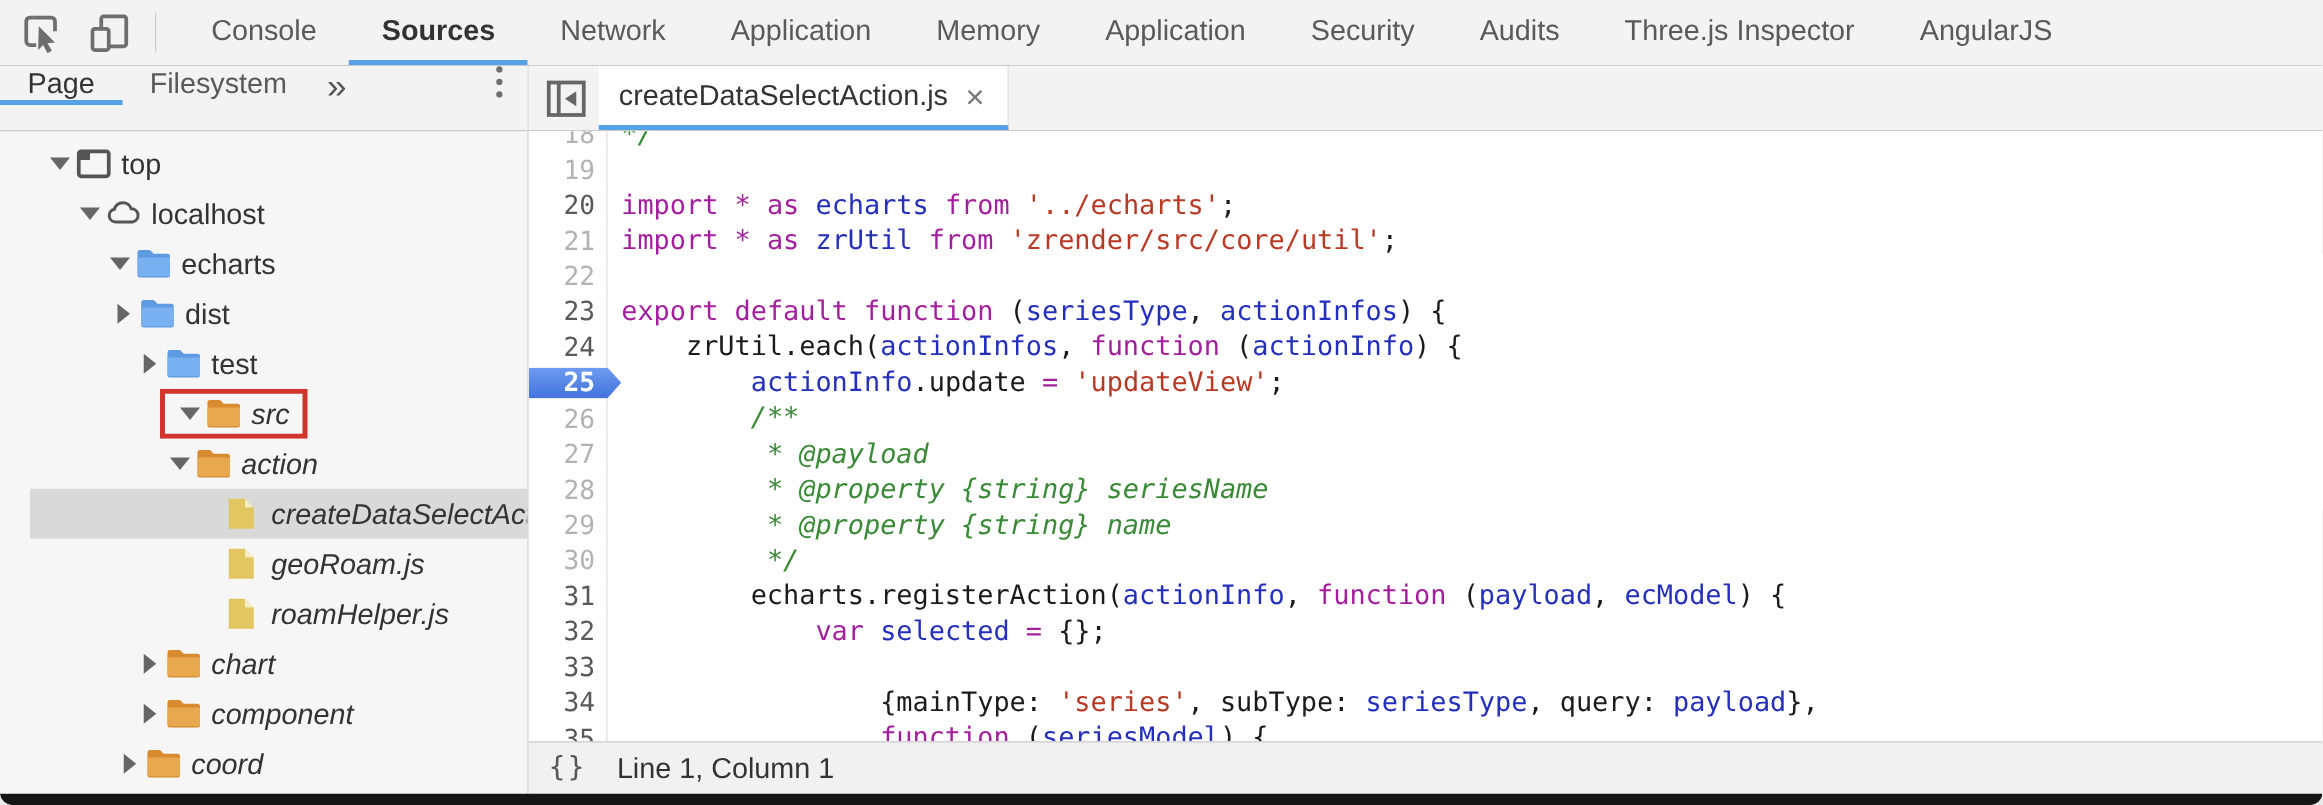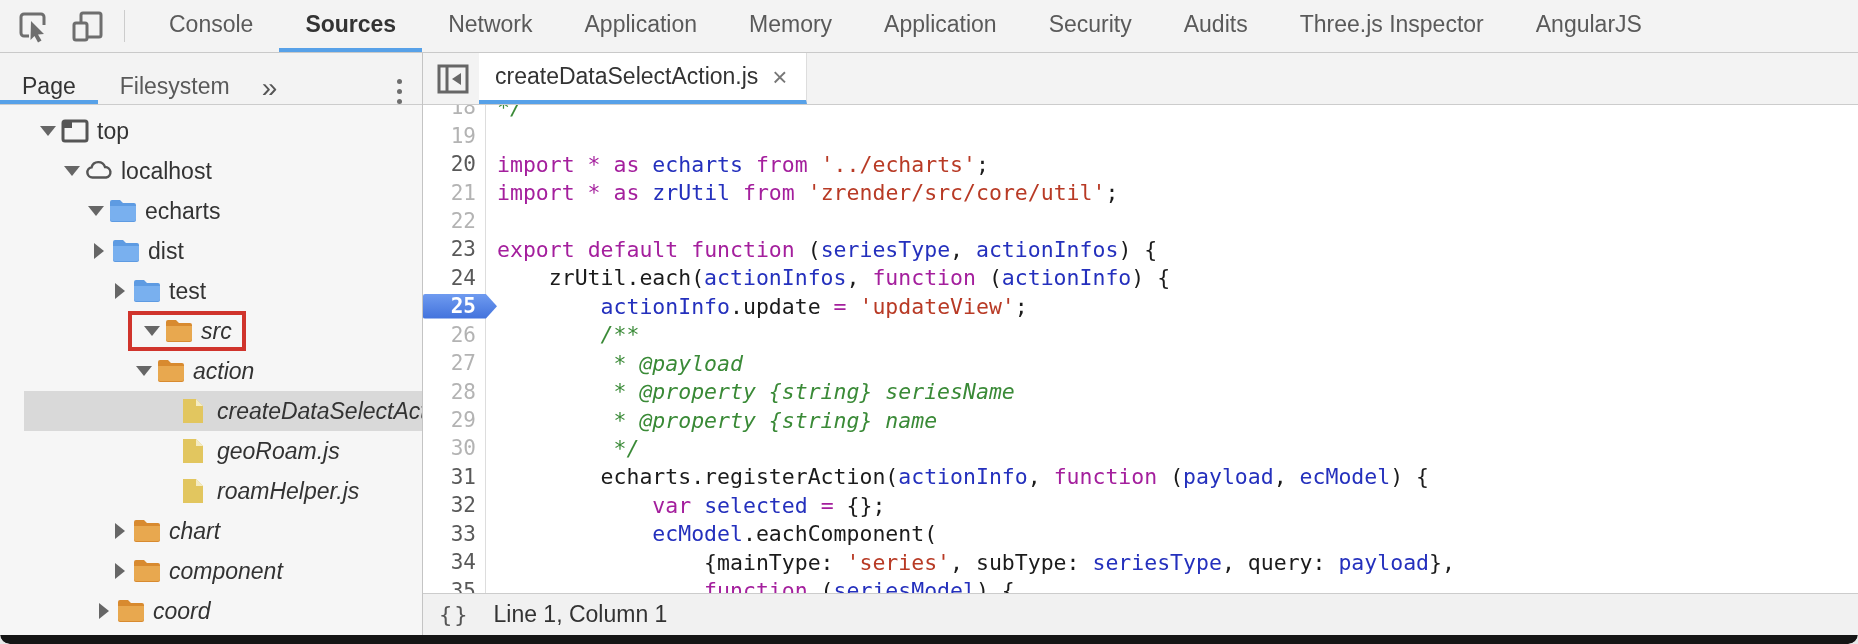--- a/index.html
+++ b/index.html
@@ -23,21 +23,21 @@
     display:flex; align-items:center; padding:0 26px; font-size:23px; color:#5a5a5a;
     border-bottom:4px solid transparent; cursor:pointer; white-space:nowrap;
   }
   .main-tab.active { color:#333; font-weight:600; border-bottom-color:var(--accent); }
   
   .content { display:flex; height:582px; }
   
   .sidebar { width:423px; background:#f6f6f6; border-right:1px solid #c4c4c4; display:flex; flex-direction:column; }
   .side-header {
     height:52px; background:#f3f3f3; border-bottom:1px solid #ccc;
-    display:flex; align-items:flex-end; flex:none;
+    display:flex; align-items:flex-start; flex:none;
   }
   .side-tab { display:flex; align-items:center; padding:0 22px; font-size:23px; color:#5a5a5a;
     border-bottom:4px solid transparent; cursor:pointer; }
   .side-tab.active { color:#333; border-bottom-color:var(--accent); }
   .side-overflow { display:flex; align-items:center; font-size:28px; color:#555; padding:0 10px; cursor:pointer; }
   .side-menu { margin-left:auto; display:flex; align-items:center; padding:0 20px; cursor:pointer; }
   .dots { display:flex; flex-direction:column; gap:5px; }
   .dots i { width:5px; height:5px; border-radius:50%; background:#6e6e6e; }
   .tree { flex:1; overflow:hidden; padding-top:6px; }
   .tree-row { height:40px; display:flex; align-items:center; font-size:23px; color:#333; cursor:pointer; white-space:nowrap; overflow:hidden;margin-left:24px; }
@@ -389,21 +389,20 @@
             <div class="line">
               <div class="ln dark">31</div>
               <div class="lc"><span>        echarts.registerAction(</span><span class="tok-d">actionInfo</span><span>, </span><span class="tok-k">function</span><span> (</span><span class="tok-d">payload</span><span>, </span><span class="tok-d">ecModel</span><span>) {</span></div>
             </div>
             <div class="line">
               <div class="ln dark">32</div>
               <div class="lc"><span>            </span><span class="tok-k">var</span><span> </span><span class="tok-d">selected</span><span> </span><span class="tok-o">=</span><span> {};</span></div>
             </div>
             <div class="line">
               <div class="ln dark">33</div>
-              <div class="lc"><span>            </span><span class="tok-d">ecModel</span><span>.eachComponent(</span></div>
             </div>
             <div class="line">
               <div class="ln dark">34</div>
               <div class="lc"><span>                {mainType: </span><span class="tok-s">'series'</span><span>, subType: </span><span class="tok-d">seriesType</span><span>, query: </span><span class="tok-d">payload</span><span>},</span></div>
             </div>
             <div class="line">
               <div class="ln dark">35</div>
               <div class="lc"><span>                </span><span class="tok-k">function</span><span> (</span><span class="tok-d">seriesModel</span><span>) {</span></div>
             </div>
           </div>

